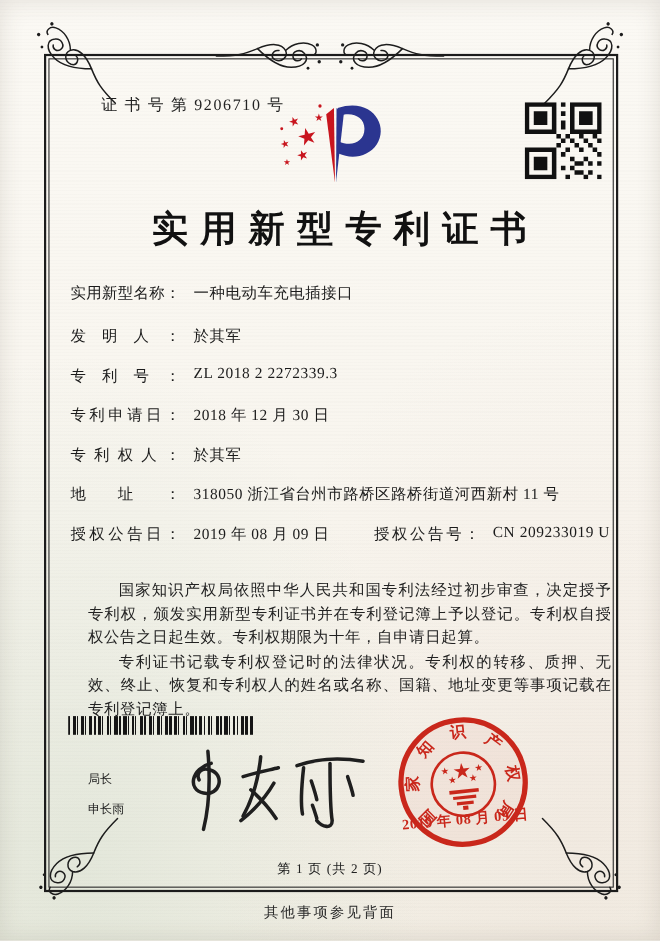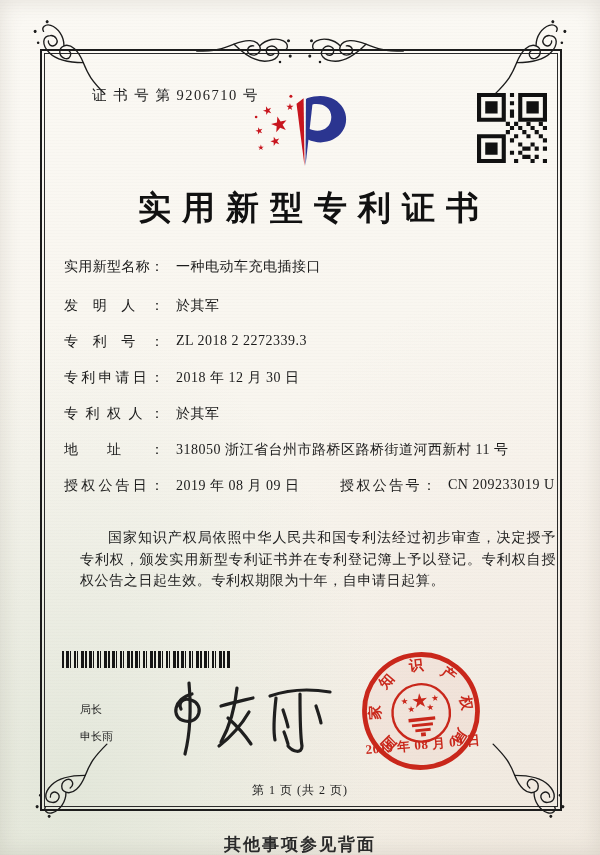--- a/index.html
+++ b/index.html
@@ -80,21 +80,21 @@
     position:absolute;left:350px;top:736px;width:146px;text-align:center;
     color:#c9271b;font-size:13px;font-weight:bold;letter-spacing:.5px;
     transform:rotate(-5deg);
   }
   .page-info{
     position:absolute;left:0;right:0;top:782px;text-align:center;
     font-size:12px;letter-spacing:1px;color:#222;
   }
   .back-note{
     position:absolute;left:0;right:0;top:821px;text-align:center;
-    font-size:17px;letter-spacing:2px;color:#2a2a2a;font-weight:700;margin-top:12px;
+    font-size:13px;letter-spacing:2px;color:#2a2a2a;font-weight:400;
   }
   .logo-star{fill:#c8151e;}
 </style>
 </head>
 <body>
 
 <svg width="0" height="0" style="position:absolute">
   <symbol id="flourish" viewBox="0 0 120 40">
     <g fill="none" stroke="#1d1d1d" stroke-width="1.6" stroke-linecap="round">
       <path d="M118 20 C96 20 88 18 74 12 C60 6 48 6 44 14 C41 21 48 27 55 24 C61 21 58 13 51 14"></path>
@@ -191,20 +191,21 @@
 
   <div class="frow" style="top:477px">
     <span class="flabel">授权公告日：</span><span class="fvalue">2019 年 08 月 09 日</span>
     <span class="grant-col2">
       <span class="flabel">授权公告号：</span><span class="fvalue">CN 209233019 U</span>
     </span>
   </div>
 
   <div class="body-text">
     <p>国家知识产权局依照中华人民共和国专利法经过初步审查，决定授予专利权，颁发实用新型专利证书并在专利登记簿上予以登记。专利权自授权公告之日起生效。专利权期限为十年，自申请日起算。</p>
+    <p>专利证书记载专利权登记时的法律状况。专利权的转移、质押、无效、终止、恢复和专利权人的姓名或名称、国籍、地址变更等事项记载在专利登记簿上。</p>
   </div>
 
   <div class="barcode"></div>
 
   <div class="signoff">
     <div>局长</div>
     <div>申长雨</div>
   </div>
 
   <svg class="signature" viewBox="0 0 196 88">

